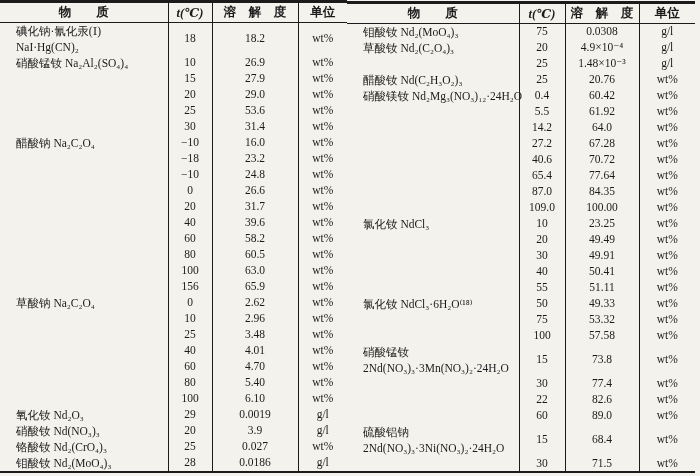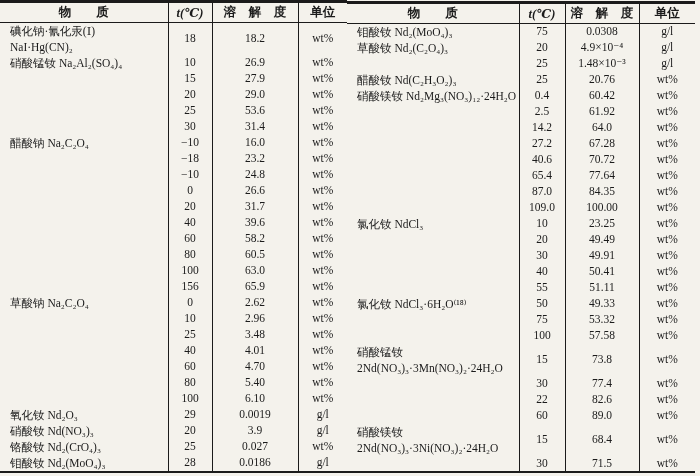--- a/index.html
+++ b/index.html
@@ -26,21 +26,21 @@
     height:21px; border-bottom:1.5px solid var(--ink);
     font-size:12.5px; font-weight:bold; text-align:center; vertical-align:middle;
   }
   th.temp-h{ font-style:italic; }
   .vcol{ border-left:1.2px solid var(--ink); }
   tbody td{
     height:16px; font-size:11.5px; line-height:1;
     text-align:center; vertical-align:middle;
   }
   tbody td.sub{
-    text-align:left; vertical-align:top; padding-left:10px;
+    text-align:left; vertical-align:top; padding-left:16px;
   }
   td.sub .line{ height:16px; line-height:16px; font-size:11.5px; }
   tr.tall td{ height:32px; }
 </style>
 </head>
 <body>
 
 <div class="page">
   <div class="tables">
 
@@ -270,21 +270,21 @@
           </tr>
           <tr>
             <td class="sub" rowspan="8">
               <div class="line">硝酸镁钕 Nd₂Mg₃(NO₃)₁₂·24H₂O</div>
             </td>
             <td class="vcol">0.4</td>
             <td class="vcol">60.42</td>
             <td class="vcol">wt%</td>
           </tr>
           <tr>
-            <td class="vcol">2.5</td>
+            <td class="vcol">5.5</td>
             <td class="vcol">61.92</td>
             <td class="vcol">wt%</td>
           </tr>
           <tr>
             <td class="vcol">14.2</td>
             <td class="vcol">64.0</td>
             <td class="vcol">wt%</td>
           </tr>
           <tr>
             <td class="vcol">27.2</td>
@@ -376,21 +376,21 @@
             <td class="vcol">82.6</td>
             <td class="vcol">wt%</td>
           </tr>
           <tr>
             <td class="vcol">60</td>
             <td class="vcol">89.0</td>
             <td class="vcol">wt%</td>
           </tr>
           <tr class="tall">
             <td class="sub" rowspan="2">
-              <div class="line">硝酸镁钕</div>
+              <div class="line">硫酸铝钠</div>
               <div class="line">2Nd(NO₃)₃·3Ni(NO₃)₂·24H₂O</div>
             </td>
             <td class="vcol">15</td>
             <td class="vcol">68.4</td>
             <td class="vcol">wt%</td>
           </tr>
           <tr>
             <td class="vcol">30</td>
             <td class="vcol">71.5</td>
             <td class="vcol">wt%</td>

